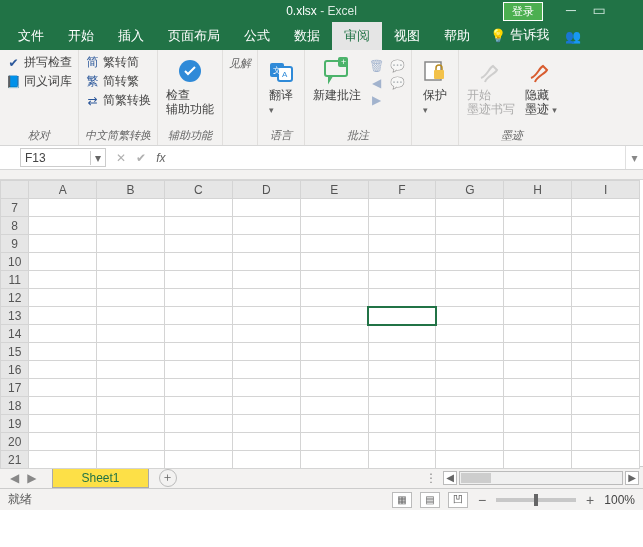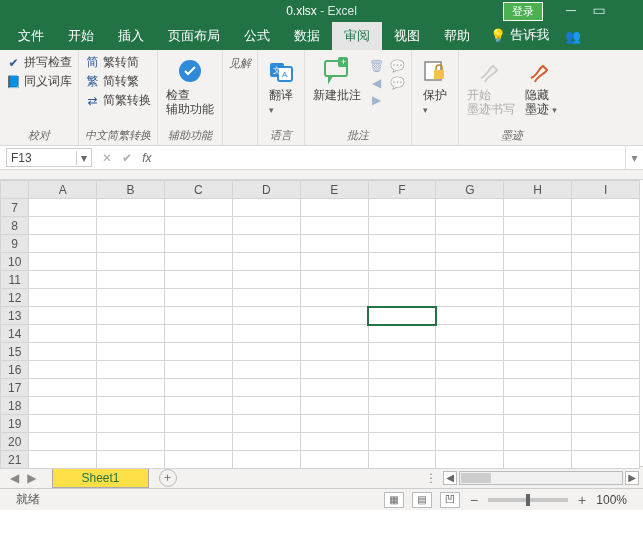--- a/index.html
+++ b/index.html
@@ -31,21 +31,21 @@
   .smallrow { display:flex; align-items:center; gap:3px; font-size:12px; white-space:nowrap; }
   .tinyicon { width:15px; height:15px; display:inline-flex; align-items:center; justify-content:center; font-size:12px; color:#2b579a; }
   .bigbtn { display:flex; flex-direction:column; align-items:center; gap:2px; font-size:12px; padding:2px 2px 0; }
   .bigbtn .icon { width:30px; height:30px; display:flex; align-items:center; justify-content:center; }
   .bigbtn .txt { text-align:left; line-height:14px; }
   .dim { opacity:0.4; }
   .chev { color:#666; font-size:9px; }
 
   
   .fbar { height:24px; border-bottom:1px solid #d6d6d6; display:flex; align-items:stretch; background:#fff; }
-  .namebox { width:86px; border:1px solid #ccc; margin:2px 0 2px 6px; display:flex; align-items:center; padding:0 4px; font-size:12px; }
+  .namebox { width:86px; border:1px solid #ccc; margin:2px 0 2px 20px; display:flex; align-items:center; padding:0 4px; font-size:12px; }
   .namebox .dd { margin-left:auto; border-left:1px solid #ccc; padding-left:4px; color:#666; }
   .fx-controls { display:flex; align-items:center; gap:10px; padding:0 10px; color:#b0b0b0; }
   .fx-controls .fx { font-style:italic; color:#666; }
   .formula-input { flex:1; border:none; outline:none; }
   .fbar-expand { width:18px; display:flex; align-items:center; justify-content:center; color:#888; border-left:1px solid #e0e0e0; }
 
   
   .spacer { height:10px; background:#f3f2f1; border-bottom:1px solid #d6d6d6; }
 
   
@@ -64,21 +64,21 @@
   .navset { padding:0 10px; color:#888; display:flex; gap:8px; }
   .sheettab { background:#fde047; border:1px solid #aaa; border-top:2px solid #217346; padding:2px 28px; color:#217346; margin-left:6px; }
   .addsheet { margin-left:10px; width:18px; height:18px; border:1px solid #bbb; border-radius:9px; display:flex; align-items:center; justify-content:center; color:#666; }
   .sheet-sep { flex:1; }
   .hscroll { width:200px; display:flex; align-items:center; gap:2px; padding-right:4px; }
   .hscroll .arrow { width:14px; height:14px; border:1px solid #bbb; background:#fff; display:flex; align-items:center; justify-content:center; font-size:10px; color:#666; }
   .hscroll .track { flex:1; height:14px; border:1px solid #bbb; background:#f0f0f0; position:relative; }
   .hscroll .thumb { position:absolute; left:1px; top:1px; bottom:1px; width:30px; background:#cdcdcd; }
 
   
-  .status { height:22px; background:#f3f2f1; border-top:1px solid #ccc; display:flex; align-items:center; font-size:12px; padding:0 16px; }
+  .status { height:22px; background:#f3f2f1; border-top:1px solid #ccc; display:flex; align-items:center; font-size:12px; padding:0 8px; }
   .status .ready { color:#555; }
   .status .right { margin-left:auto; display:flex; align-items:center; gap:8px; }
   .viewbtn { width:20px; height:16px; border:1px solid #bbb; background:#fff; display:flex; align-items:center; justify-content:center; font-size:10px; color:#666; }
   .zoomtrack { width:80px; height:4px; background:#c8c8c8; position:relative; }
   .zoomtrack .zthumb { position:absolute; left:38px; top:-4px; width:4px; height:12px; background:#666; }
   .zoom-minus, .zoom-plus { color:#666; font-size:14px; padding:0 2px; }
 
 </style>
 </head>
 <body>

